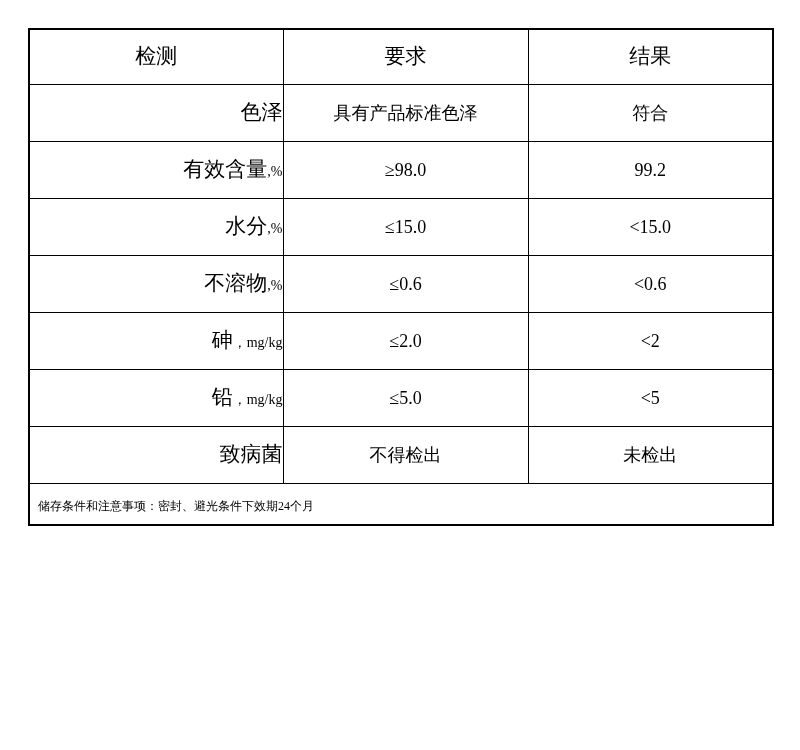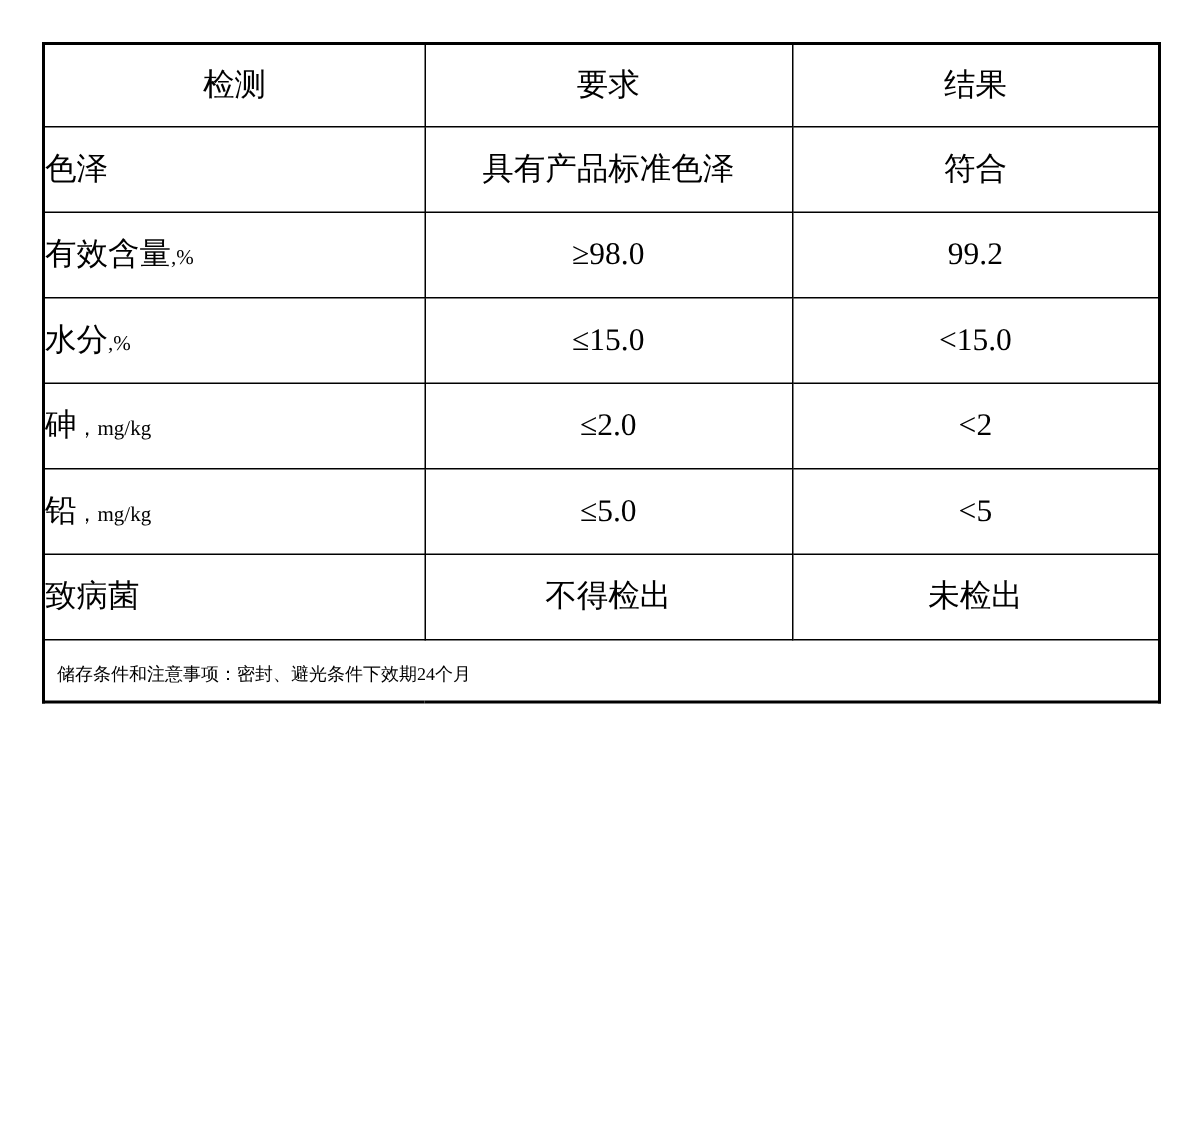--- a/index.html
+++ b/index.html
@@ -41,32 +41,32 @@
   table.spec tr.header-row td {
     height: 54px;
   }
   .col-1 { width: 254px; }
   .col-2 { width: 245px; }
   .col-3 { width: 245px; }
 
   .cell-inner {
     display: flex;
     align-items: baseline;
-    justify-content: flex-start;
+    justify-content: flex-end;
     white-space: nowrap;
   }
   .main-txt {
     font-size: 21px;
   }
   .unit-txt {
     font-size: 14px;
     font-family: "Liberation Serif", serif;
   }
   .num-txt {
-    font-size: 21px;
+    font-size: 18px;
     font-family: "Liberation Serif", serif;
   }
   .footer-row td {
     height: 40px !important;
     text-align: left !important;
     padding-left: 8px !important;
     font-size: 17px;
   }
   .footer-text {
     font-size: 12px;
@@ -118,20 +118,30 @@
         <td>
           <div class="cell-inner">
             <span class="main-txt">水分</span>
               <span class="unit-txt">,%</span>
           </div>
         </td>
         <td><span class="num-txt">≤15.0</span></td>
         <td><span class="num-txt">&lt;15.0</span></td>
       </tr>
 
+      <tr>
+        <td>
+          <div class="cell-inner">
+            <span class="main-txt">不溶物</span>
+              <span class="unit-txt">,%</span>
+          </div>
+        </td>
+        <td><span class="num-txt">≤0.6</span></td>
+        <td><span class="num-txt">&lt;0.6</span></td>
+      </tr>
 
       <tr>
         <td>
           <div class="cell-inner">
             <span class="main-txt">砷</span>
               <span class="unit-txt">，mg/kg</span>
           </div>
         </td>
         <td><span class="num-txt">≤2.0</span></td>
         <td><span class="num-txt">&lt;2</span></td>

